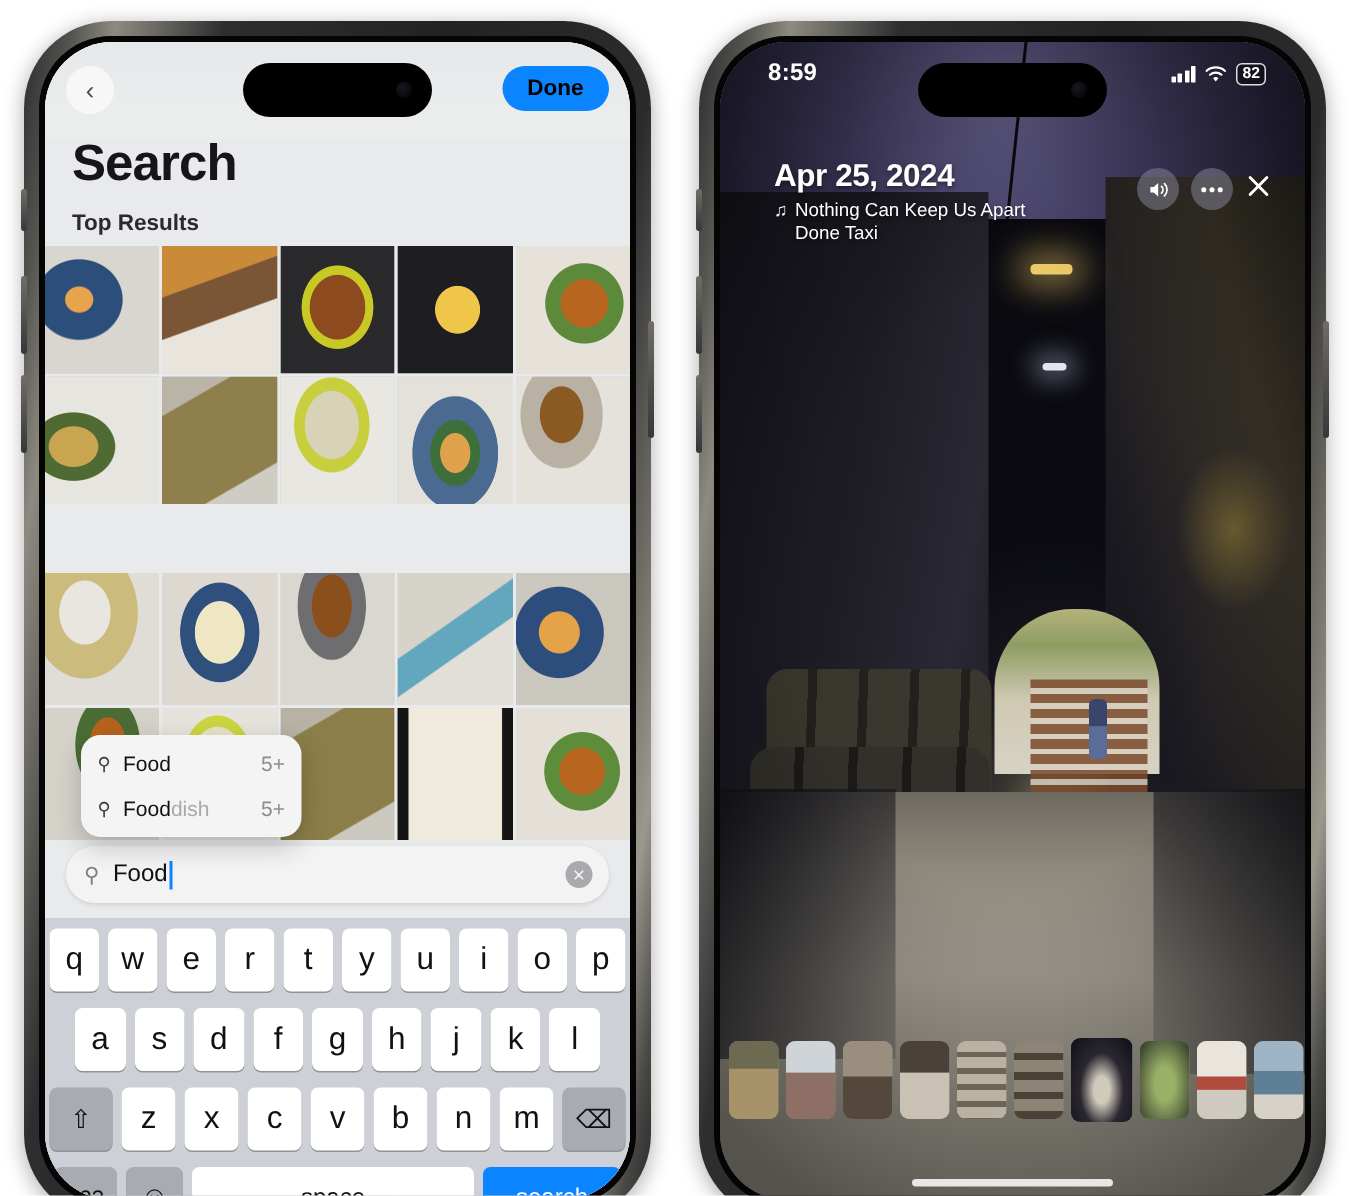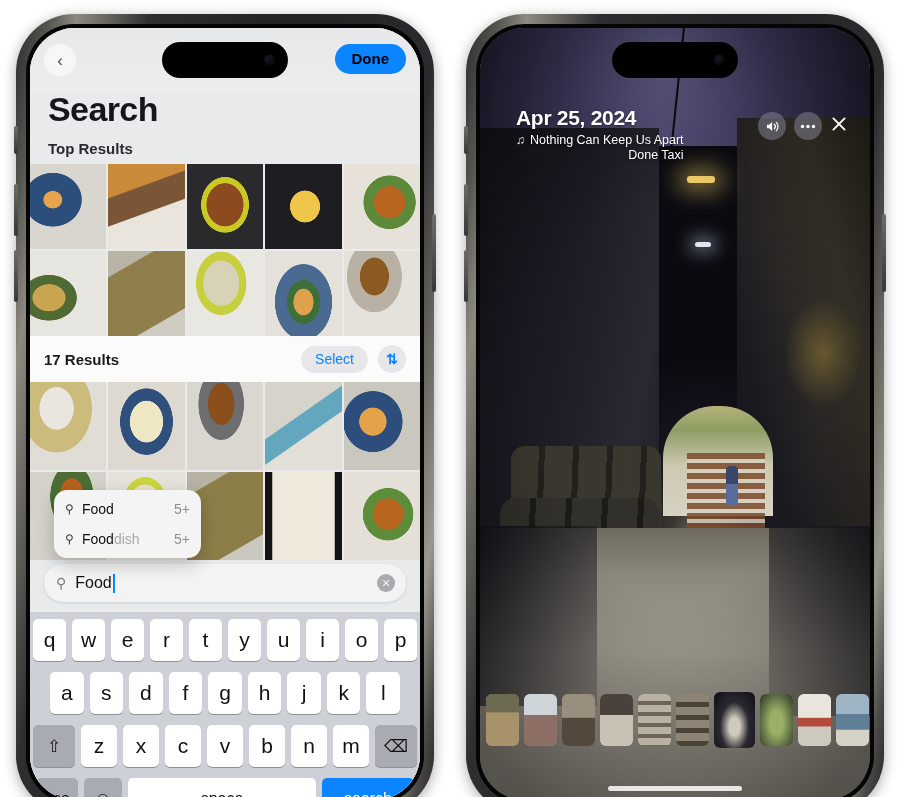--- a/index.html
+++ b/index.html
@@ -169,21 +169,21 @@
     border:1px solid rgba(255,255,255,.85); border-radius:4px;
     padding:0 3px; font-size:10.5px; font-weight:700; line-height:13px;
     background:rgba(0,0,0,.35);
   }
 
   .mem-head { position:absolute; left:24px; top:78px; z-index:34; color:#fff;margin-left:12px; }
   .mem-date { font-size:21px; font-weight:700; letter-spacing:-.3px;
               text-shadow:0 1px 3px rgba(0,0,0,.5); }
   .mem-song { display:flex; align-items:flex-start; gap:5px; margin-top:3px; }
   .mem-note { font-size:12px; opacity:.95; line-height:15px; }
-  .mem-song-txt { font-size:12.5px; line-height:15px; text-shadow:0 1px 3px rgba(0,0,0,.6);text-align:right; }
+  .mem-song-txt { font-size:12.5px; line-height:15px; text-shadow:0 1px 3px rgba(0,0,0,.6); }
 
   .mem-ctrls { position:absolute; right:22px; top:84px; z-index:34; display:flex; align-items:center; gap:8px; }
   .ctrl-circle {
     width:28px;height:28px;border-radius:50%;
     background:rgba(130,130,145,.55);
     display:flex;align-items:center;justify-content:center;color:#fff;font-size:13px;
   }
   .ctrl-x { color:#fff; font-size:22px; line-height:1; font-weight:300; }
 
   .filmstrip {
@@ -250,26 +250,20 @@
               <div class="art" style="background:radial-gradient(ellipse at 45% 38%,#d8d2b6 0 30%,#c7cf3f 31% 42%,#e9e7e2 43% 100%)"></div>
             </div>
           <div class="cell">
               <div class="art" style="background:radial-gradient(ellipse at 50% 60%,#dfa24a 0 18%,#3d6f3a 19% 30%,#4a6a92 31% 52%,#e4e1db 53% 100%)"></div>
             </div>
           <div class="cell">
               <div class="art" style="background:radial-gradient(ellipse at 40% 30%,#8a5a22 0 22%,#b9b2a4 23% 42%,#e5e2dc 43% 100%)"></div>
             </div>
         </div>
 
-        <div class="results-bar">
-          <div class="results-count">17 Results</div>
-          <div class="spacer"></div>
-          <div class="select-pill">Select</div>
-          <div class="sort-circle">⇅</div>
-        </div>
 
         <div class="grid-bottom">
           <div class="cell">
               <div class="art" style="background:radial-gradient(ellipse at 35% 30%,#e9e6df 0 24%,#cbbb7d 25% 50%,#e0ddd6 51% 100%)"></div>
             </div>
           <div class="cell">
               <div class="art" style="background:radial-gradient(ellipse at 50% 45%,#efe7c4 0 30%,#2f4f7d 31% 48%,#ddd9d1 49% 100%)"></div>
             </div>
           <div class="cell">
               <div class="art" style="background:radial-gradient(ellipse at 45% 25%,#8a4f1c 0 22%,#6e6e70 23% 38%,#dad7d0 39% 100%)"></div>
@@ -413,20 +407,37 @@
           <div style="position:absolute;left:0;right:0;top:500px;bottom:0;background:
               linear-gradient(180deg,#6f6a5f 0%, #8c887c 18%, #a39e92 45%, #9a968b 100%);"></div>
           <div style="position:absolute;left:0;top:498px;width:30%;height:180px;background:
               linear-gradient(120deg,#14131a 0%, rgba(25,24,32,.2) 100%);"></div>
           <div style="position:absolute;right:0;top:498px;width:26%;height:190px;background:
               linear-gradient(230deg,#1b1a1f 0%, rgba(30,28,34,.15) 100%);"></div>
           <div style="position:absolute;inset:0;background:
               radial-gradient(ellipse 78% 58% at 50% 48%, rgba(0,0,0,0) 45%, rgba(0,0,0,.45) 100%);"></div>
         </div>
 
+        <div class="statusbar">
+          <div class="sb-time">8:59</div>
+          <div class="sb-right">
+            <span class="bars">
+                <i></i>
+                <i></i>
+                <i></i>
+                <i></i>
+              </span>
+            <svg width="15" height="12" viewBox="0 0 16 12">
+              <path d="M8 10.6l1.9-2.3a2.9 2.9 0 0 0-3.8 0L8 10.6z" fill="#fff"></path>
+              <path d="M3.9 5.8a6.4 6.4 0 0 1 8.2 0" stroke="#fff" stroke-width="1.5" fill="none" stroke-linecap="round"></path>
+              <path d="M1.4 3.1a10 10 0 0 1 13.2 0" stroke="#fff" stroke-width="1.5" fill="none" stroke-linecap="round"></path>
+            </svg>
+            <span class="batt">82</span>
+          </div>
+        </div>
 
         <div class="island">
           <div class="cam"></div>
         </div>
 
         <div class="mem-head">
           <div class="mem-date">Apr 25, 2024</div>
           <div class="mem-song">
             <span class="mem-note">♫</span>
             <span class="mem-song-txt">

